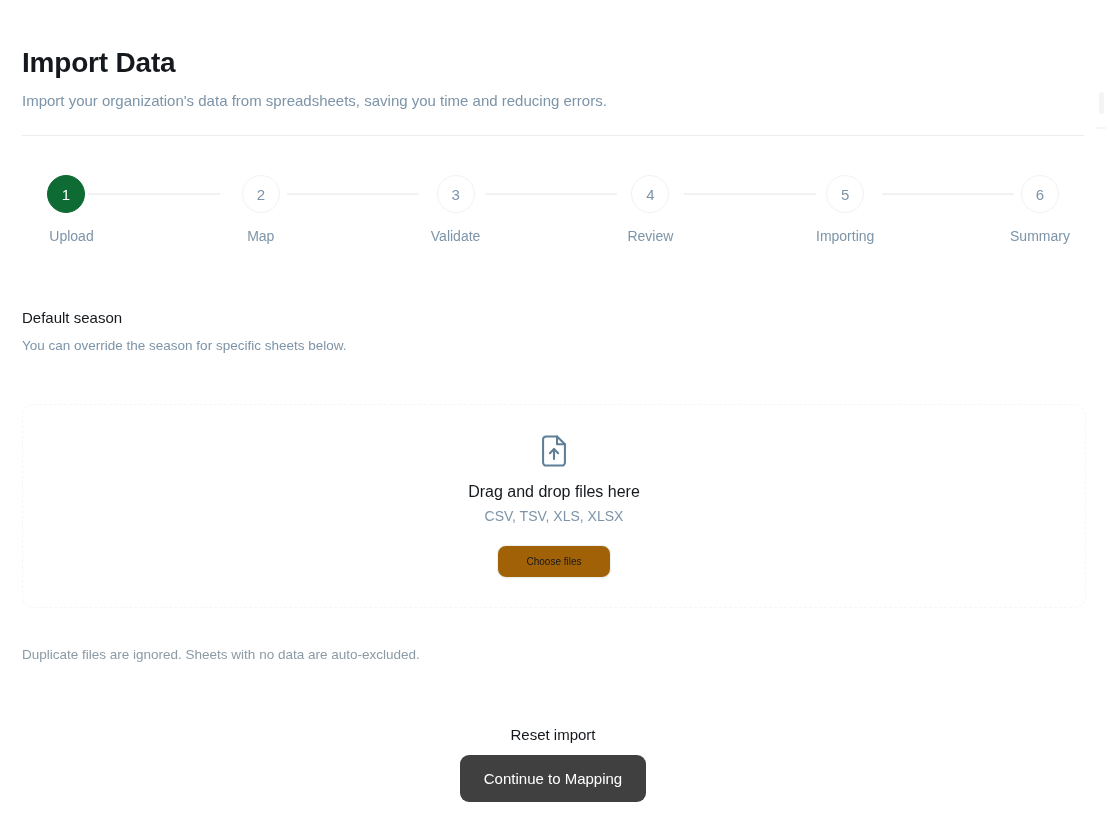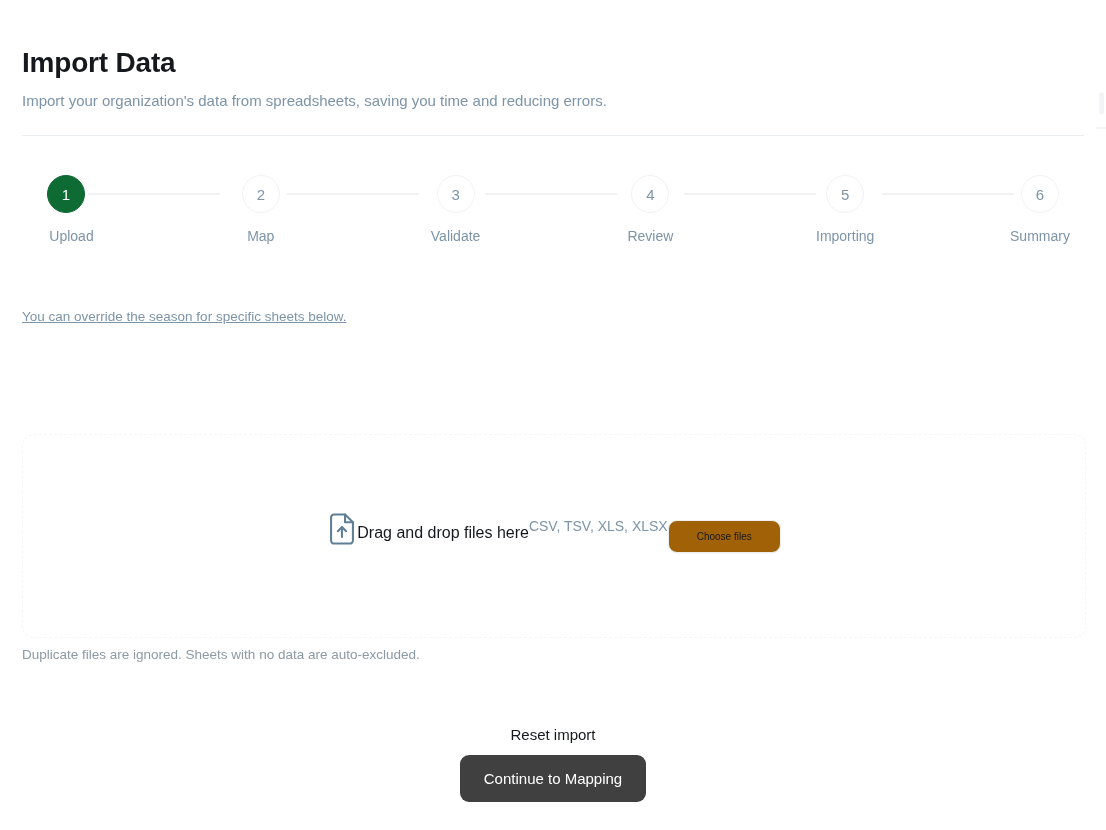--- a/index.html
+++ b/index.html
@@ -139,36 +139,35 @@
     right: 14px;
     top: 50%;
     transform: translateY(-50%);
     pointer-events: none;
     line-height: 0;
   }
   .field-help {
     margin-top: 12px;
     font-size: 13.5px;
     color: #7d94a8;
-    text-decoration: underline;
   }
 
   
   .dropzone {
     position: absolute;
     left: 22px;
-    top: 434px;
+    top: 404px;
     width: 1064px;
     height: 204px;
     box-sizing: border-box;
     border: 1.5px dashed #f4f6f7;
     border-radius: 12px;
     background: #ffffff;
     display: flex;
-    flex-direction: row;
+    flex-direction: column;
     align-items: center;
     justify-content: center;
     cursor: pointer;
   }
   .dz-icon {
     line-height: 0;
     margin-bottom: 15px;
   }
   .dz-title {
     font-size: 16px;
@@ -293,20 +292,21 @@
         <div class="step-label">Importing</div>
       </div>
       <div class="step">
         <div class="step-circle">6</div>
         <div class="step-label">Summary</div>
       </div>
     </div>
   </div>
 
   <div class="season-block">
+    <div class="field-label">Default season</div>
     <div class="field-help">You can override the season for specific sheets below.</div>
   </div>
 
   <div class="dropzone">
     <span class="dz-icon">
       <svg width="30" height="34" viewBox="0 0 24 28" fill="none" stroke="#5f7f96" stroke-width="1.7" stroke-linecap="round" stroke-linejoin="round">
         <path d="M14.5 2H5.5A2.5 2.5 0 0 0 3 4.5v19A2.5 2.5 0 0 0 5.5 26h13a2.5 2.5 0 0 0 2.5-2.5V8.5L14.5 2z"></path>
         <polyline points="14.5 2 14.5 8.5 21 8.5"></polyline>
         <line x1="12" y1="20.5" x2="12" y2="12.5"></line>
         <polyline points="8.6 15.8 12 12.4 15.4 15.8"></polyline>

